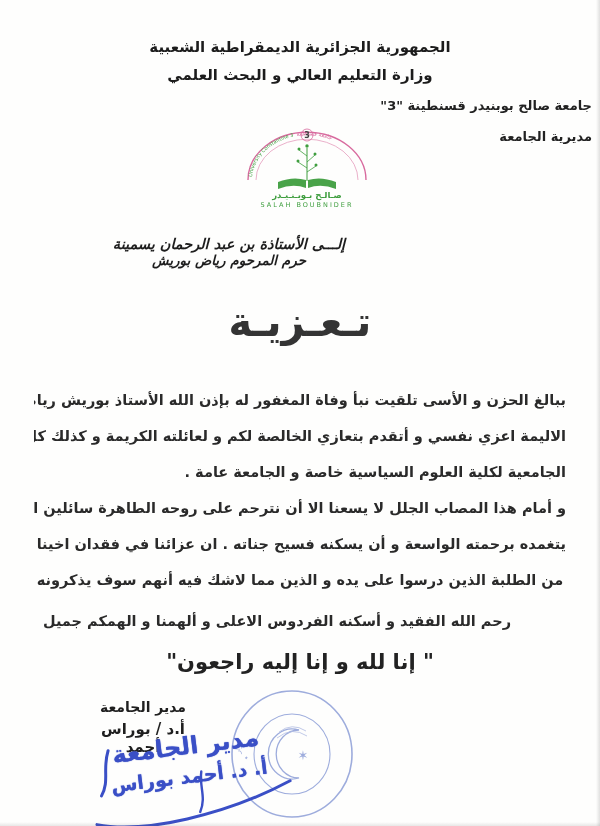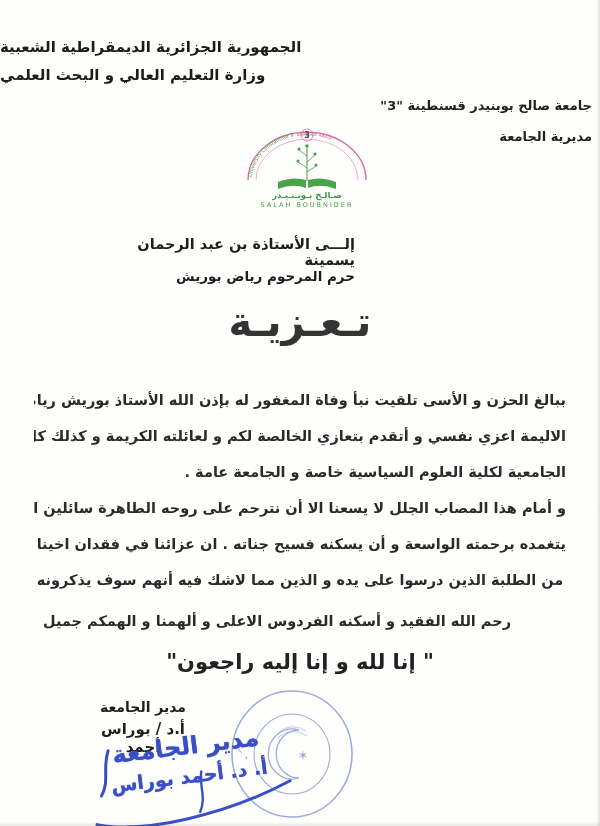--- a/index.html
+++ b/index.html
@@ -6,30 +6,30 @@
   .page {
     position:relative; width:600px; height:826px; margin:0 auto;
     background:#fefefd; overflow:hidden;
     font-family:"DejaVu Sans", sans-serif; color:#2b2b2b;
   }
   .edge-right { position:absolute; right:0; top:0; bottom:0; width:4px;
     background:linear-gradient(to left, rgba(90,90,90,.18), transparent); }
   .edge-bottom { position:absolute; left:0; right:0; bottom:0; height:4px;
     background:linear-gradient(to top, rgba(90,90,90,.14), transparent); }
 
-  .hdr { position:absolute; left:0; right:0; top:33px; text-align:left;
+  .hdr { position:absolute; left:0; right:0; top:33px; text-align:center;
     direction:rtl; font-weight:700; font-size:15px; line-height:28px; color:#1c1c1c;
     letter-spacing:.5px; }
   .uni-block { position:absolute; right:8px; top:90px; text-align:right;
     direction:rtl; font-weight:700; font-size:13px; line-height:31px; color:#222; }
 
   .logo { position:absolute; left:240px; top:126px; }
 
   .addressee { position:absolute; left:103px; top:236px; width:252px;
-    direction:rtl; font-weight:700; color:#1e1e1e; }
+    direction:rtl; text-align:center; font-weight:700; color:#1e1e1e;font-style:italic; }
   .addressee .l1 { font-size:14.5px; }
   .addressee .l2 { font-size:13.5px; }
 
   .big-title { position:absolute; left:0; right:0; top:298px; text-align:center;
     direction:rtl; font-weight:700; font-size:40px; color:#343434;
     transform:scaleY(1.04); letter-spacing:1px; }
 
   .body-text { position:absolute; left:34px; right:34px; top:382px;
     direction:rtl; font-weight:700; font-size:14.5px; color:#2a2a2a; }
   .body-text .ln { height:36px; line-height:36px; white-space:nowrap;

